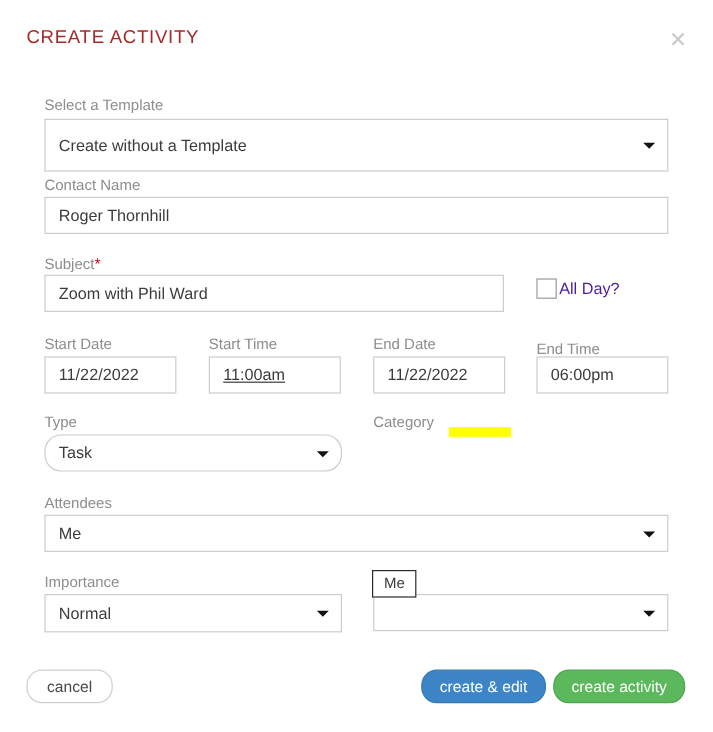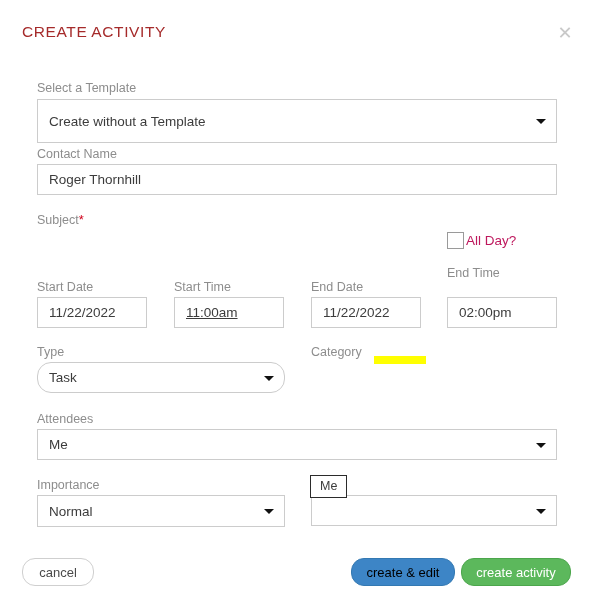--- a/index.html
+++ b/index.html
@@ -98,21 +98,21 @@
   }
   .checkbox {
     width: 17px; height: 17px;
     border: 1px solid #9a9a9a;
     background: #ffffff;
     cursor: pointer;
     flex: 0 0 auto;
   }
   .checkbox-label {
     font-size: 13.5px;
-    color: #be185d;
+    color: #4c1d95;
     margin-left: 2px;
     white-space: nowrap;
   }
   
   .tooltip {
     position: absolute;
     background: #ffffff;
     border: 1px solid #2b2b2b;
     font-size: 12.5px;
     color: #3c3c3c;
@@ -141,21 +141,21 @@
   .btn-cancel {
     background: #ffffff;
     border: 1px solid #cfcfcf;
     color: #4a4a4a;
     left: 22px; top: 16px;
     width: 72px;
   }
   .btn-edit {
     background: #3d85c6;
     border: 1px solid #3479b2;
-    color: #000000;
+    color: #ffffff;
     left: 351px; top: 16px;
     width: 104px;
   }
   .btn-create {
     background: #5cb85c;
     border: 1px solid #4ca64c;
     color: #ffffff;
     left: 461px; top: 16px;
     width: 110px;
   }
@@ -179,20 +179,23 @@
     </div>
 
     <div class="field-label" style="left:37px; top:85px;">Contact Name</div>
     <div class="input-box" style="left:37px; top:102px; width:520px; height:31px;">
       <span>Roger Thornhill</span>
     </div>
 
     <div class="field-label" style="left:37px; top:150px;">
       <span>Subject</span><span class="req">*</span>
     </div>
+    <div class="input-box" style="left:37px; top:167px; width:383px; height:31px;">
+      <span>Zoom with Phil Ward</span>
+    </div>
 
     <div class="checkbox-row" style="left:447px; top:170px;">
       <span class="checkbox"></span>
       <span class="checkbox-label">All Day?</span>
     </div>
 
     <div class="field-label" style="left:37px; top:218px;">Start Date</div>
     <div class="input-box" style="left:37px; top:235px; width:110px; height:31px;">
       <span>11/22/2022</span>
     </div>
@@ -200,23 +203,23 @@
     <div class="field-label" style="left:174px; top:218px;">Start Time</div>
     <div class="input-box" style="left:174px; top:235px; width:110px; height:31px;text-decoration:underline;">
       <span>11:00am</span>
     </div>
 
     <div class="field-label" style="left:311px; top:218px;">End Date</div>
     <div class="input-box" style="left:311px; top:235px; width:110px; height:31px;">
       <span>11/22/2022</span>
     </div>
 
-    <div class="field-label" style="left:447px; top:204px;">End Time</div>
+    <div class="field-label" style="left:447px; top:222px;">End Time</div>
     <div class="input-box" style="left:447px; top:235px; width:110px; height:31px;">
-      <span>02:00pm</span>
+      <span>06:00pm</span>
     </div>
 
     <div class="field-label" style="left:37px; top:283px;">Type</div>
     <div class="select-box" style="left:37px; top:300px; width:248px; height:31px;border-radius:14px;">
       <span class="select-text">Task</span>
       <span class="caret"></span>
     </div>
 
     <div class="field-label" style="left:311px; top:283px;">Category</div>
 

